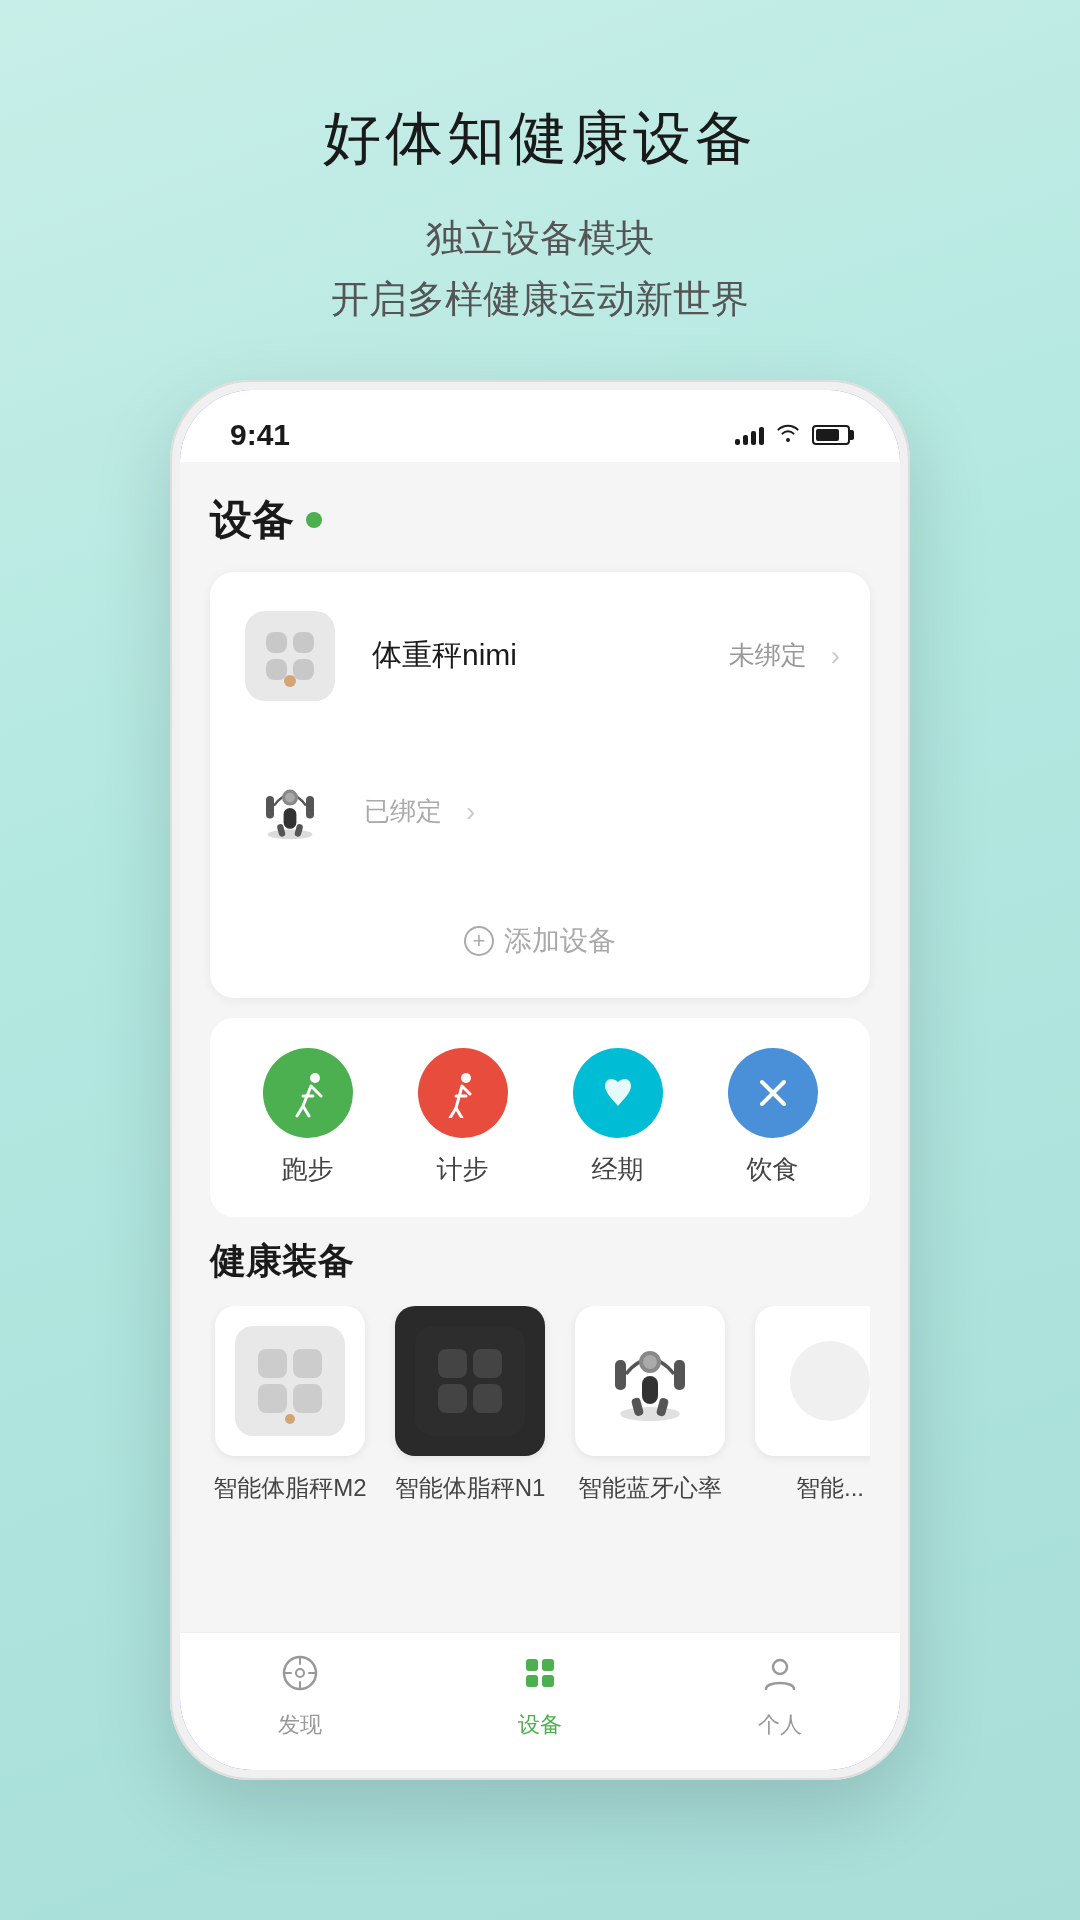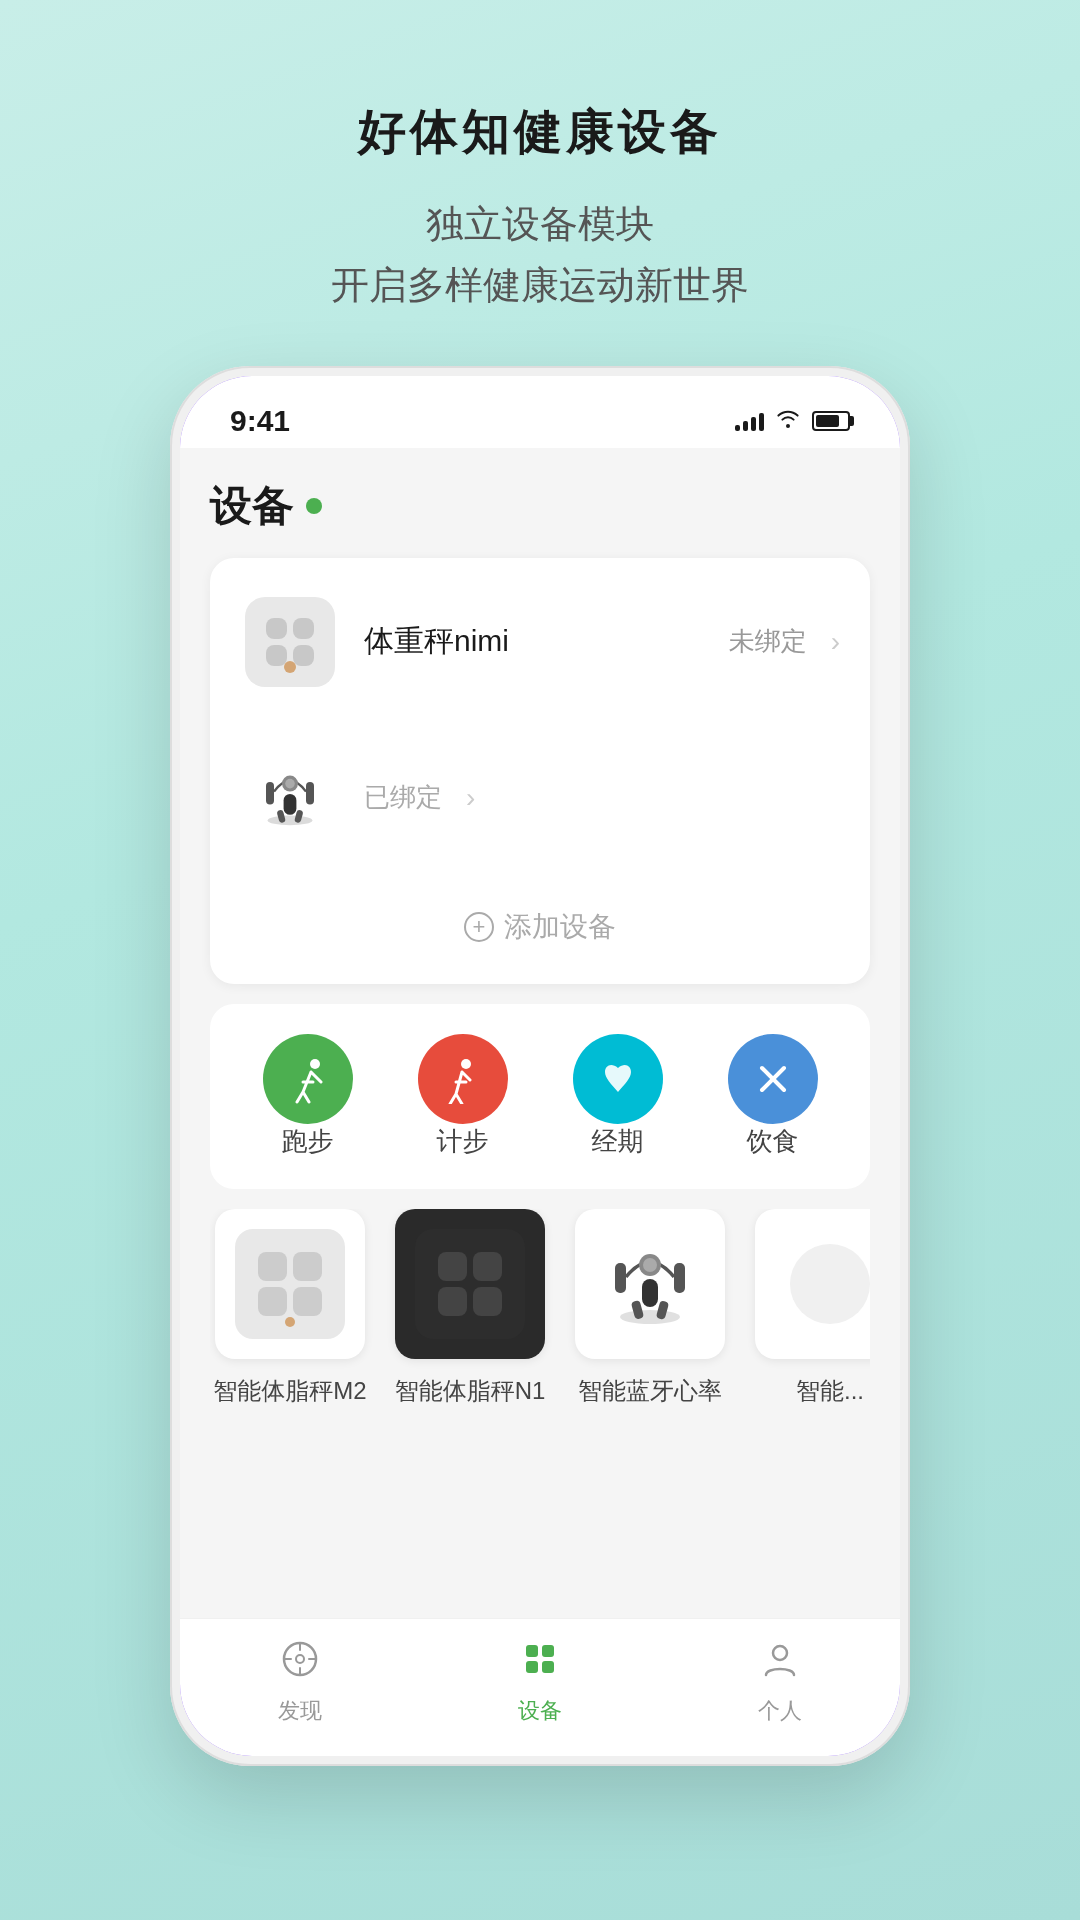--- a/index.html
+++ b/index.html
@@ -15,22 +15,22 @@
       overflow: hidden;
     }
 
     
     .header-area {
       width: 100%;
       text-align: center;
       padding: 100px 60px 50px;
     }
     .main-title {
-      font-size: 48px;
-      font-weight: 700;
+      font-size: 58px;
+      font-weight: 400;
       color: #1a1a1a;
       letter-spacing: 4px;
       margin-bottom: 30px;
     }
     .sub-title {
       font-size: 38px;
       color: #555;
       line-height: 1.6;
       font-weight: 400;
     }
@@ -196,20 +196,21 @@
       height: 12px;
       background: #d4a574;
       border-radius: 50%;
       position: absolute;
       bottom: 14px;
       left: 50%;
       transform: translateX(-50%);
     }
     .device-info {
       flex: 1;
+      margin-left: 8px;
     }
     .device-name {
       font-size: 30px;
       font-weight: 500;
       color: #1a1a1a;
     }
     .device-status {
       font-size: 26px;
       color: #999;
     }
@@ -249,20 +250,21 @@
       border-radius: 24px;
       padding: 30px 20px;
       margin-bottom: 20px;
       display: flex;
       justify-content: space-around;
     }
     .action-item {
       display: flex;
       flex-direction: column;
       align-items: center;
+      gap: 14px;
     }
     .action-circle {
       width: 90px;
       height: 90px;
       border-radius: 50%;
       display: flex;
       align-items: center;
       justify-content: center;
       font-size: 40px;
     }
@@ -528,20 +530,21 @@
           <div class="action-circle" style="background:#4a90d9;">
             <svg width="50" height="50" viewBox="0 0 50 50">
               <line x1="14" y1="14" x2="36" y2="36" stroke="white" stroke-width="4" stroke-linecap="round"></line>
               <line x1="36" y1="14" x2="14" y2="36" stroke="white" stroke-width="4" stroke-linecap="round"></line>
             </svg>
           </div>
           <span class="action-label">饮食</span>
         </div>
       </div>
 
+      <div class="health-section-title">健康装备</div>
       <div class="equipment-grid">
 
         <div class="equipment-item">
           <div class="equipment-img">
             <div class="scale-white-sm">
               <div class="scale-grid-sm">
                 <div class="scale-cell-sm"></div>
                 <div class="scale-cell-sm"></div>
                 <div class="scale-cell-sm"></div>
                 <div class="scale-cell-sm"></div>

